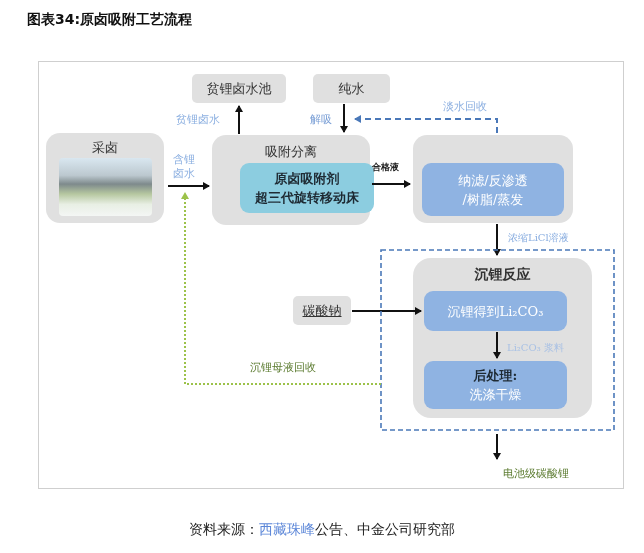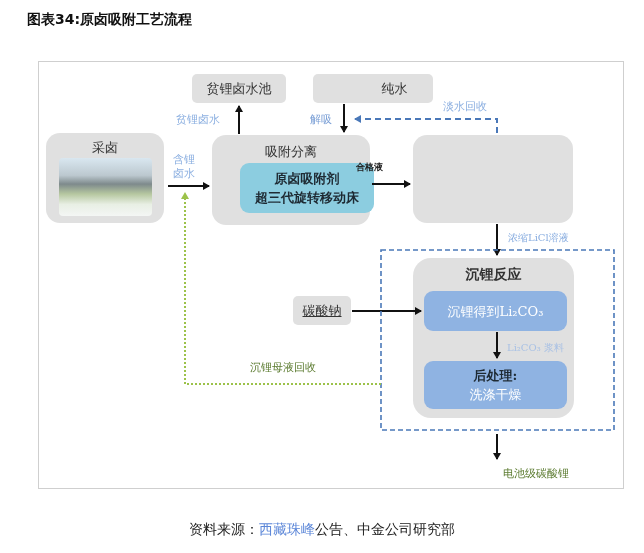--- a/index.html
+++ b/index.html
@@ -27,56 +27,60 @@
 
 <div class="box" style="left:46px;top:133px;width:118px;height:90px;">
   <div class="boxlabel" style="top:6px;">采卤</div>
   <div class="photo" style="left:13px;top:25px;width:93px;height:58px;"></div>
 </div>
 
 <div class="gbox" style="left:192px;top:74px;width:94px;height:29px;">
   <span>贫锂卤水池</span>
 </div>
 
-<div class="gbox" style="left:313px;top:74px;width:77px;height:29px;padding-left:43px;">
+<div class="gbox" style="left:313px;top:74px;width:77px;height:29px;">
   <span>纯水</span>
 </div>
 
 <div class="box" style="left:212px;top:135px;width:158px;height:90px;">
   <div class="boxlabel" style="top:8px;">吸附分离</div>
   <div class="inner teal" style="left:12px;top:28px;width:134px;height:50px;margin-left:16px;">
     <div>原卤吸附剂</div>
     <div>超三代旋转移动床</div>
   </div>
 </div>
 
 <div class="box" style="left:413px;top:135px;width:160px;height:88px;">
+  <div class="inner blue" style="left:9px;top:28px;width:142px;height:53px;">
+    <div>纳滤/反渗透</div>
+    <div>/树脂/蒸发</div>
+  </div>
 </div>
 
 <div class="gbox" style="left:293px;top:296px;width:58px;height:29px;text-decoration:underline;">
   <span>碳酸钠</span>
 </div>
 
-<div class="box" style="left:413px;top:258px;width:161px;height:160px;border-radius:18px;">
+<div class="box" style="left:413px;top:258px;width:179px;height:160px;border-radius:18px;">
   <div class="boxlabel" style="top:8px;font-weight:bold;font-size:14px;">沉锂反应</div>
   <div class="inner blue" style="left:11px;top:33px;width:143px;height:40px;">
     <div>沉锂得到Li₂CO₃</div>
   </div>
   <div class="inner blue" style="left:11px;top:103px;width:143px;height:48px;">
     <div style="color:#1e2a33;font-weight:bold;">后处理:</div>
     <div>洗涤干燥</div>
   </div>
 </div>
 
 <div class="lbl" style="left:176px;top:112px;">贫锂卤水</div>
 <div class="lbl" style="left:173px;top:152px;">含锂</div>
 <div class="lbl" style="left:173px;top:166px;">卤水</div>
 <div class="lbl" style="left:310px;top:112px;color:#7a9fd6;">解吸</div>
 <div class="lbl" style="left:443px;top:99px;">淡水回收</div>
-<div class="lbl" style="left:356px;top:161px;color:#222;font-size:9px;font-weight:bold;">合格液</div>
+<div class="lbl" style="left:372px;top:161px;color:#222;font-size:9px;font-weight:bold;">合格液</div>
 <div class="lbl" style="left:508px;top:231px;font-size:10px;">浓缩LiCl溶液</div>
 <div class="lbl" style="left:507px;top:341px;font-size:10px;color:#a9c1e4;">Li₂CO₃ 浆料</div>
 <div class="lbl" style="left:250px;top:360px;color:#5a7a2e;">沉锂母液回收</div>
 <div class="lbl" style="left:464px;top:466px;color:#5a7a2e;margin-left:39px;">电池级碳酸锂</div>
 
 <svg class="arrows" width="644" height="553">
   <defs>
     <marker id="ah" markerWidth="8" markerHeight="8" refX="6" refY="4" orient="auto" markerUnits="userSpaceOnUse">
       <path d="M0,0 L7,4 L0,8 Z" fill="#111"></path>
     </marker>

